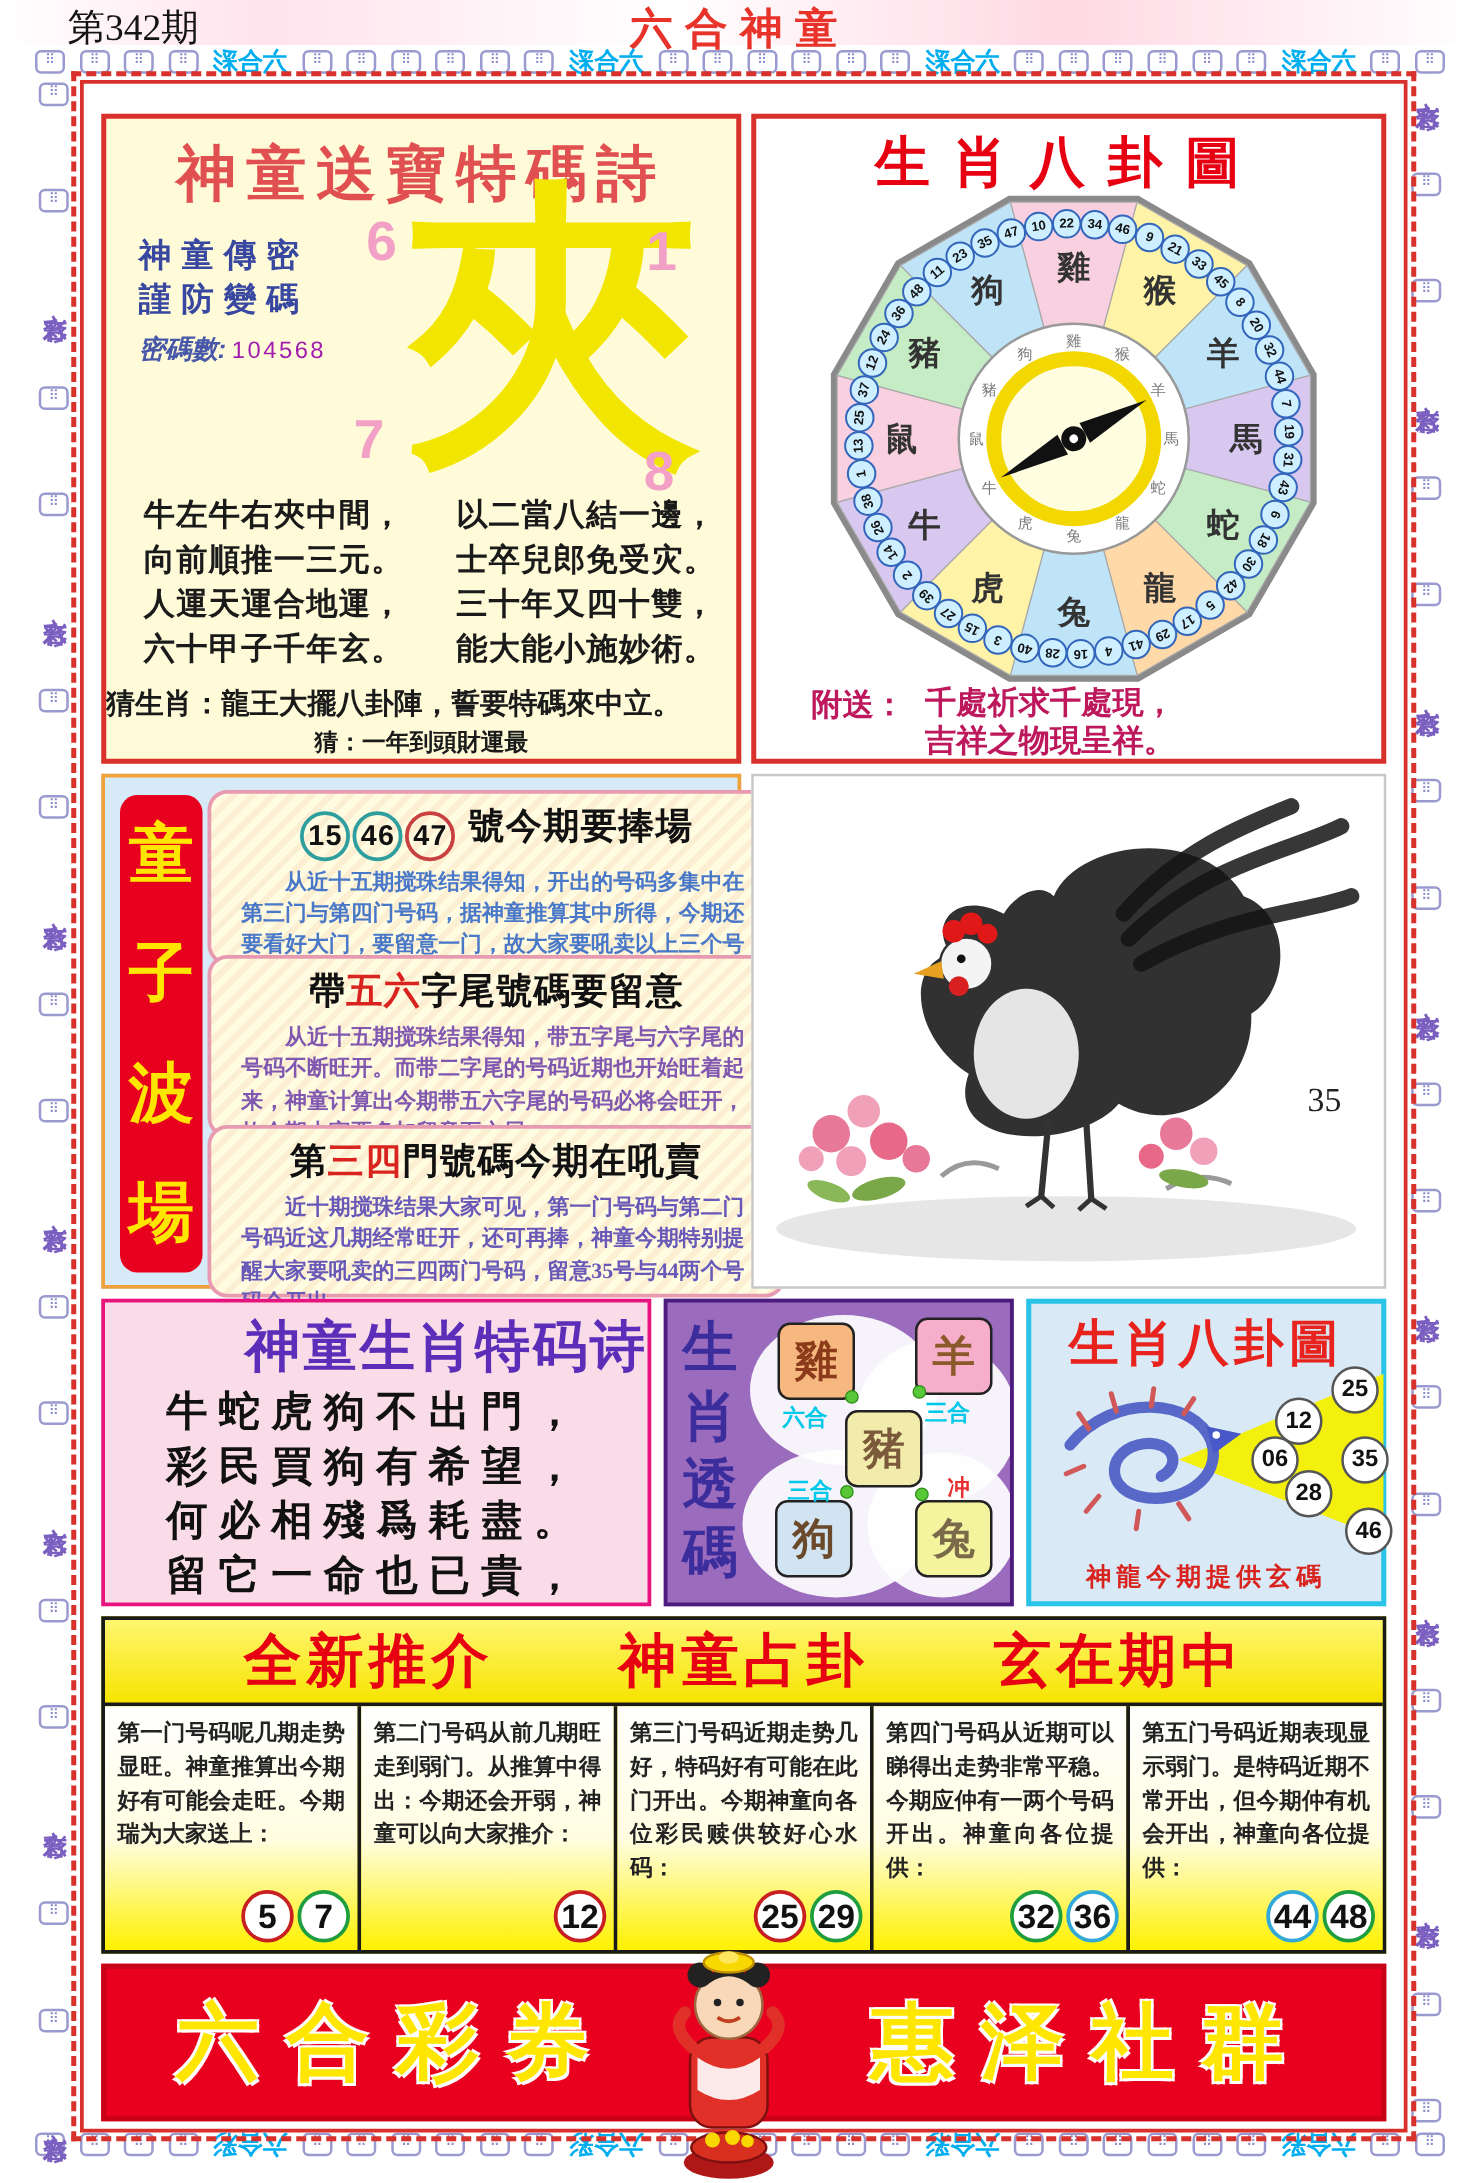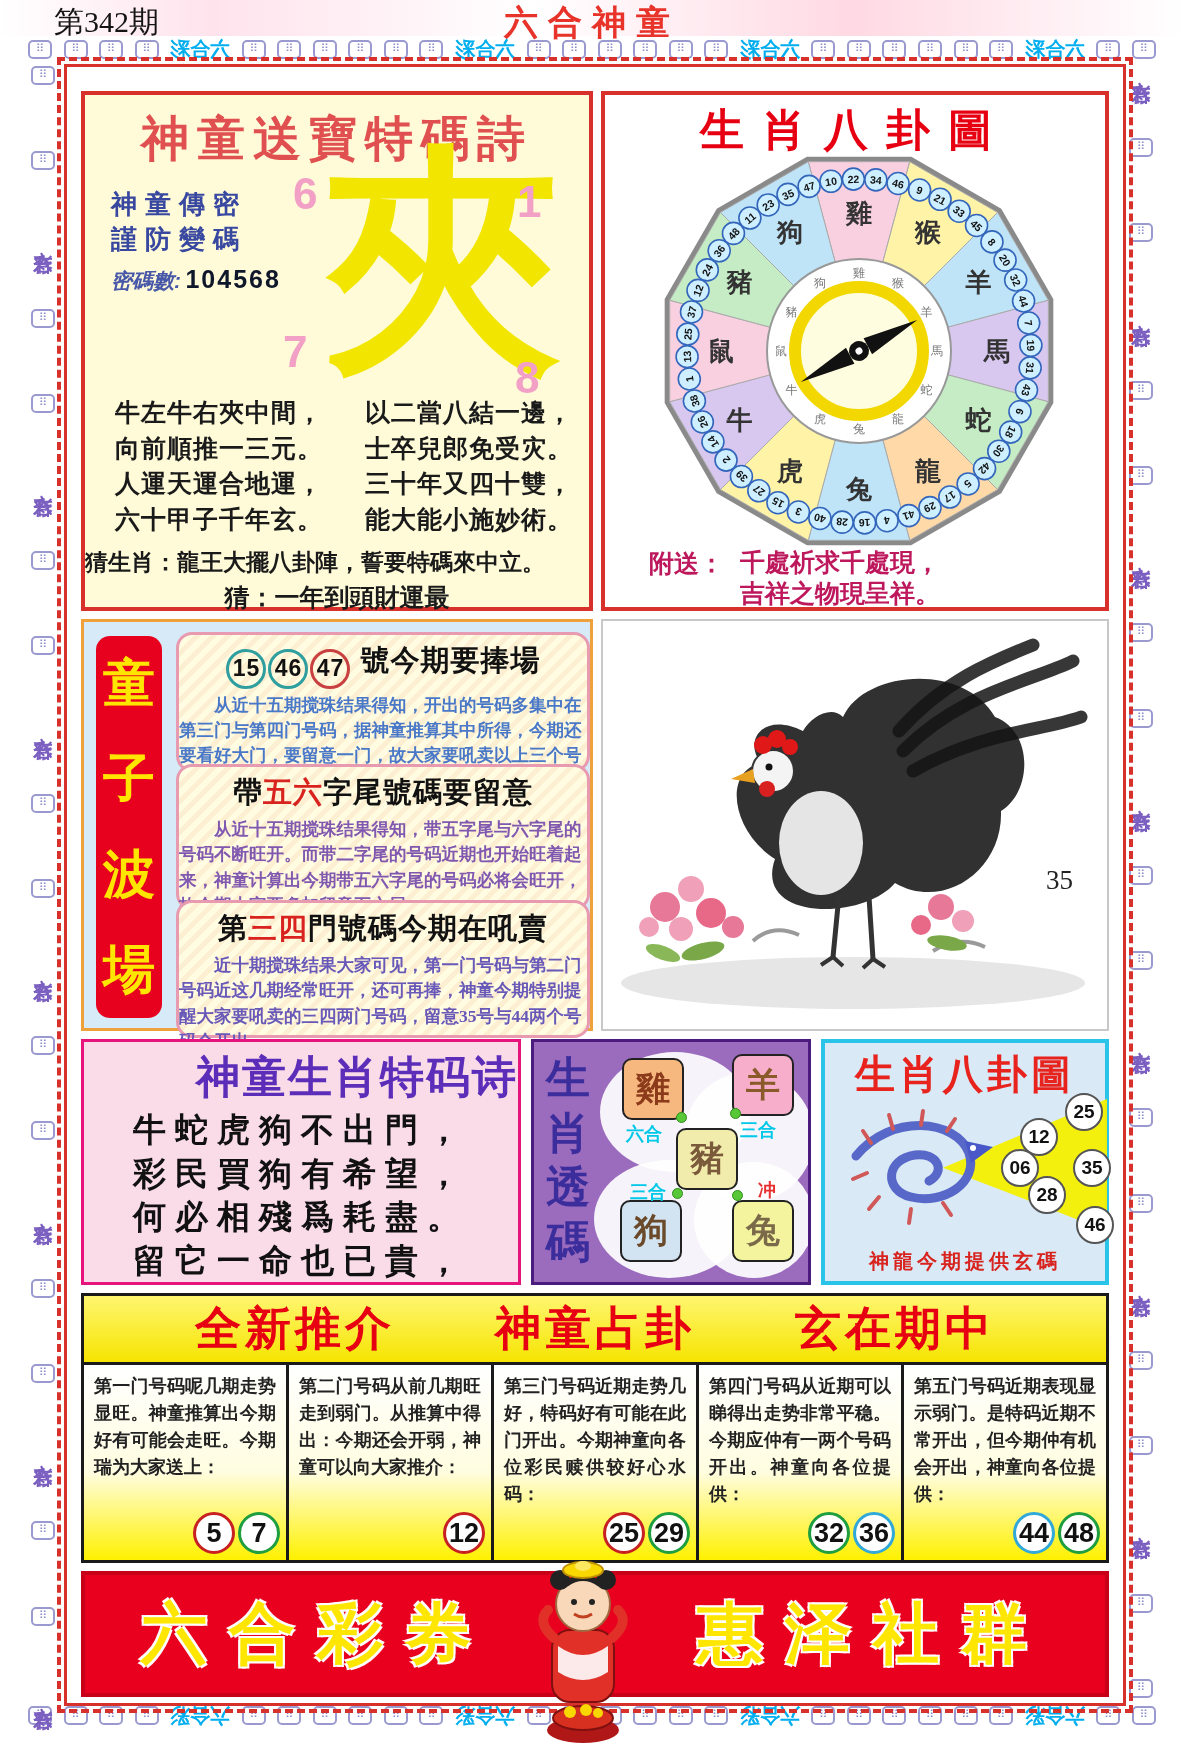--- a/index.html
+++ b/index.html
@@ -32,50 +32,50 @@
   .sec{position:absolute;box-sizing:border-box}
 
   
   #s1{left:14px;top:24px;width:512px;height:520px;background:#fffbd8;border:4px solid #d8302a}
   #s1 .title{margin-top:12px;text-align:center;color:#e05050;font-size:48px;font-weight:bold;
     letter-spacing:8px;font-family:"Liberation Serif",serif}
   #s1 .sub{position:absolute;left:26px;top:92px;color:#3848a0;font-size:26px;font-weight:bold;
     letter-spacing:8px;line-height:1.35;font-family:"Liberation Serif",serif}
   #s1 .code{position:absolute;left:26px;top:170px}
   #s1 .code .lbl{color:#4858a8;font-size:21px;font-style:italic;font-weight:bold}
-  #s1 .code .num{color:#0f172a;font-size:25px;font-weight:bold;letter-spacing:2px}
+  #s1 .code .num{color:#a21caf;font-size:19px;font-weight:normal;letter-spacing:2px}
   #s1 .big{position:absolute;left:236px;top:48px;font-size:240px;line-height:1;color:#f2e600;
     font-weight:bold;font-family:"Liberation Serif",serif}
   #s1 .corner{position:absolute;color:#f2a0c6;font-size:44px;font-weight:bold}
   #c6{left:208px;top:74px}#c1{left:432px;top:82px}#c7{left:198px;top:232px}#c8{left:430px;top:258px}
   #s1 .poem{position:absolute;left:0;top:300px;width:100%;display:flex}
   #s1 .poem div{font-size:25px;font-weight:bold;color:#1a1a1a;line-height:1.42;letter-spacing:1px;
     font-family:"Liberation Serif",serif}
   #s1 .poem .pl{margin-left:30px}#s1 .poem .pr{margin-left:42px}
   #s1 .guess1{position:absolute;top:452px;width:100%;font-size:23px;font-weight:bold;
     color:#1a1a1a;font-family:"Liberation Serif",serif}
-  #s1 .guess2{position:absolute;top:486px;width:100%;text-align:center;font-size:25px;font-weight:bold;
+  #s1 .guess2{position:absolute;top:486px;width:100%;text-align:center;font-size:19px;font-weight:bold;
     color:#1a1a1a;font-family:"Liberation Serif",serif}
 
   
   #s2{left:534px;top:24px;width:508px;height:520px;background:#fff;border:4px solid #d8302a}
   #s2 .title{margin-top:6px;text-align:center;color:#e60012;font-size:44px;font-weight:bold;letter-spacing:18px}
   #wheel{position:absolute;left:54px;top:56px}
   #s2 .gift{position:absolute;left:44px;top:452px;display:flex;color:#be185d;
     font-family:"Liberation Serif",serif;font-weight:bold}
   #s2 .gift .lbl{font-size:25px;margin-right:16px}
   #s2 .gift .lines{font-size:25px;line-height:1.25}
 
   
   #s3{left:14px;top:552px;width:512px;height:412px;background:#d6eaf8;border:3px solid #efa13b}
   #s3 .banner{position:absolute;left:12px;top:14px;width:66px;height:382px;background:#e8001f;
     border-radius:14px;display:flex;flex-direction:column;align-items:center;justify-content:space-around;
     color:#ffe600;font-size:52px;font-weight:bold;font-family:"Liberation Serif",serif}
-  .tbox{position:absolute;left:92px;width:408px;border:3px solid #e89ab0;border-radius:16px;
-    padding:4px 0;background:#fffce2;
+  .tbox{position:absolute;left:82px;width:408px;border:3px solid #e89ab0;border-radius:16px;
+    padding:4px 24px;background:#fffce2;
     background-image:repeating-linear-gradient(135deg,rgba(240,170,120,.16) 0 5px,rgba(0,0,0,0) 5px 11px)}
   #tb1{top:10px;height:126px}#tb2{top:142px;height:132px}#tb3{top:278px;height:124px}
   .tbox h3{text-align:center;font-size:29px;color:#111;margin:2px 0 4px;font-weight:bold;letter-spacing:1px}
   .tbox h3 .red{color:#d8231e}
   .ballhead{display:inline-flex;width:34px;height:34px;border-radius:50%;align-items:center;
     justify-content:center;font-size:23px;font-weight:bold;color:#111;background:transparent;
     margin:0 1px;vertical-align:-6px}
   .bh-teal{border:3px solid #2e9e9e}.bh-red{border:3px solid #c84040}
   .tbox p{margin:0;font-size:17.5px;line-height:1.45;font-weight:bold;font-family:"Liberation Serif",serif;
     text-indent:2em}

